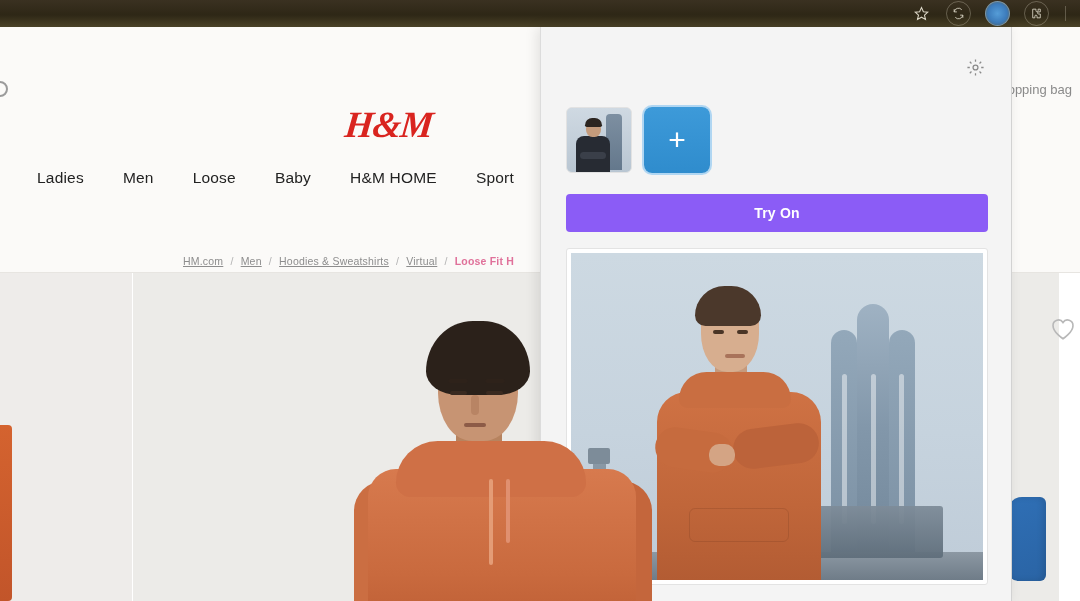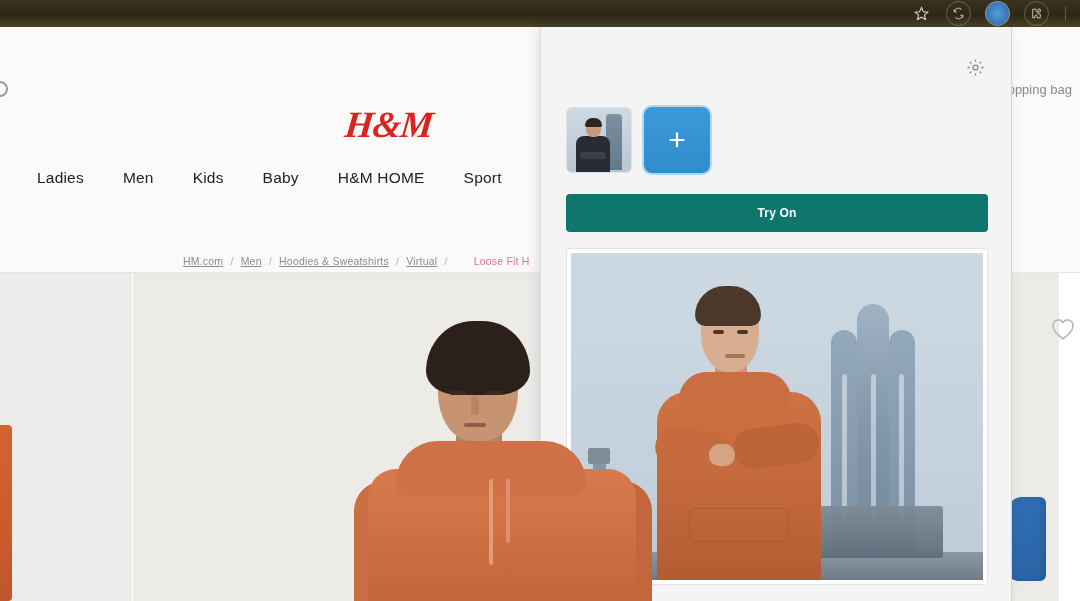--- a/index.html
+++ b/index.html
@@ -61,21 +61,21 @@
     display: flex; align-items: center; gap: 39px; padding-left: 37px;
     font-size: 15.5px; color: #222222; letter-spacing: .2px;
   }
   .nav-item { white-space: nowrap; cursor: pointer; }
   .breadcrumb {
     position: absolute; left: 183px; top: 228px;
     font-size: 10.5px; color: #8d8d8d; letter-spacing: .2px; white-space: nowrap;
   }
   .breadcrumb .crumb { color: #8d8d8d; text-decoration: underline; }
   .breadcrumb .sep { color: #b3b3b3; margin: 0 4px; }
-  .breadcrumb .current { color: #e0719a; font-weight: 400; margin-left: 19px; }
+  .breadcrumb .current { color: #e0719a; font-weight: 700; }
 
   .shopping-bag-text {
     position: absolute; right: 8px; top: 55px;
     font-size: 13px; color: #8a8a8a; white-space: nowrap;
   }
   .right-rule {
     position: absolute; right: 72px; top: 28px; width: 1px; height: 546px;
     background: #d9d9d9;
   }
 
@@ -232,23 +232,23 @@
     width: 66px; height: 66px; border-radius: 8px;
     background: linear-gradient(180deg, #3d9ad9 0%, #2f8ccd 100%);
     display: flex; align-items: center; justify-content: center;
     color: #ffffff; font-size: 30px; font-weight: 300; line-height: 1;
     cursor: pointer;
     box-shadow: 0 0 0 2px rgba(120,190,240,.55);
   }
 
   .try-on-btn {
     position: absolute; left: 25px; top: 167px; width: 422px; height: 38px;
-    background: #0f766e; border-radius: 4px;
+    background: #8b5cf6; border-radius: 4px;
     display: flex; align-items: center; justify-content: center;
-    color: #ffffff; font-size: 12px; font-weight: 600; letter-spacing: .2px;
+    color: #ffffff; font-size: 14px; font-weight: 600; letter-spacing: .2px;
     cursor: pointer;
   }
 
   .result-frame {
     position: absolute; left: 25px; top: 221px; width: 422px; height: 337px;
     background: #ffffff; border: 1px solid #e3e3e3; border-radius: 3px;
     padding: 4px; overflow: hidden;
   }
   .result-img {
     position: relative; width: 100%; height: 100%; overflow: hidden;
@@ -375,21 +375,21 @@
   <div class="page">
 
     <div class="page-header">
       <div class="left-edge-icon"></div>
       <div class="hm-logo">H&amp;M</div>
       <div class="shopping-bag-text">opping bag</div>
 
       <div class="nav">
         <span class="nav-item">Ladies</span>
         <span class="nav-item">Men</span>
-        <span class="nav-item">Kids</span>
+        <span class="nav-item">Loose</span>
         <span class="nav-item">Baby</span>
         <span class="nav-item">H&amp;M HOME</span>
         <span class="nav-item">Sport</span>
         <span class="nav-item">S</span>
       </div>
 
       <div class="breadcrumb">
         <span class="crumb">HM.com</span>
         <span class="sep">/</span>
         <span class="crumb">Men</span>

